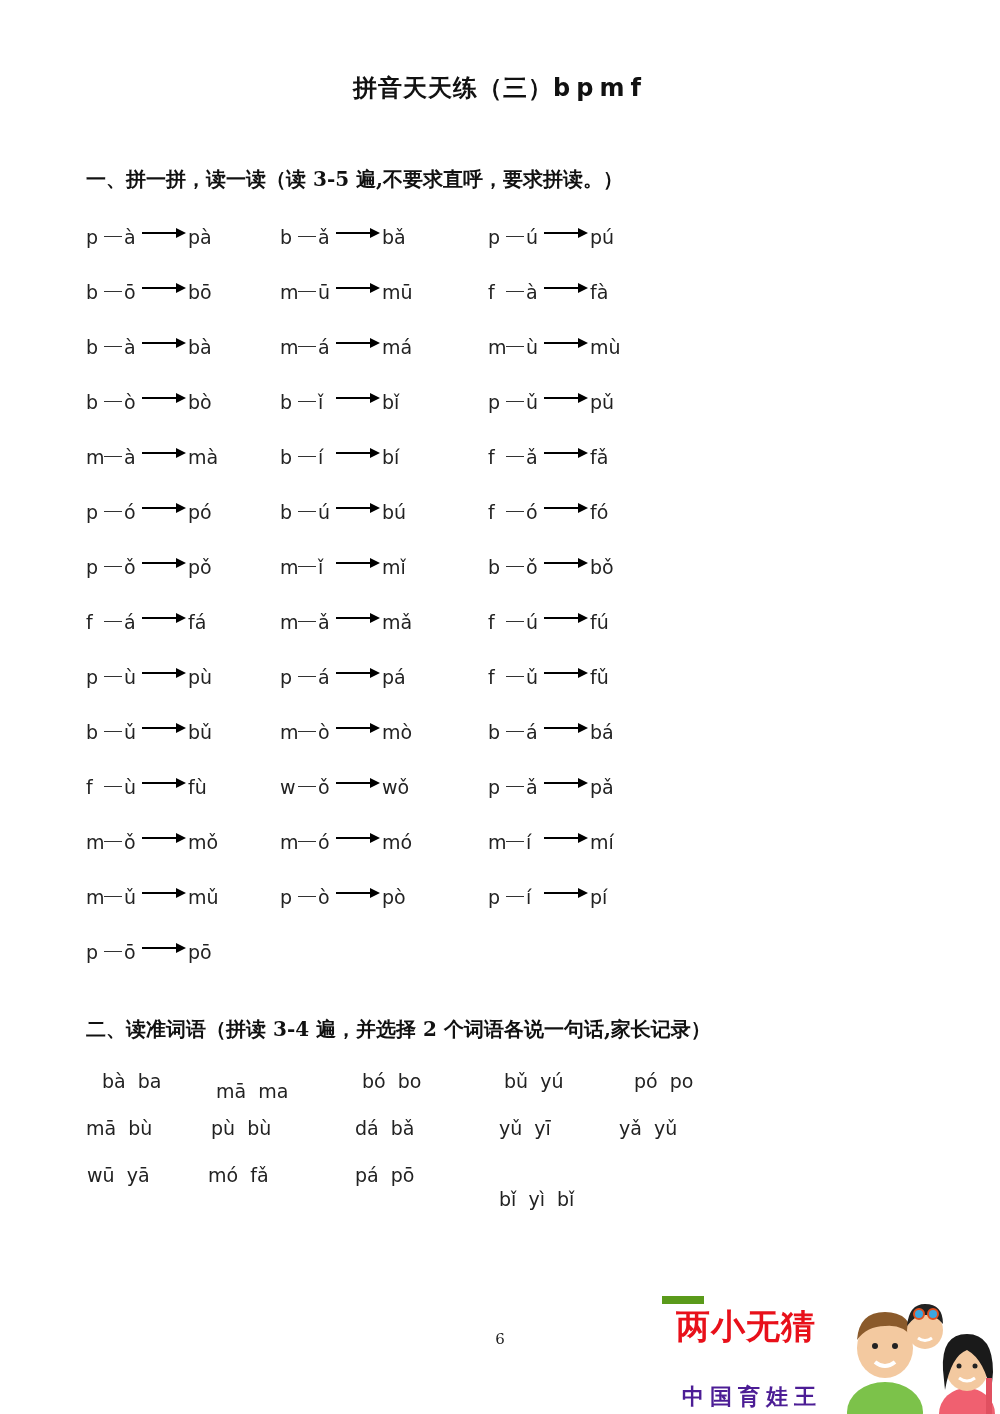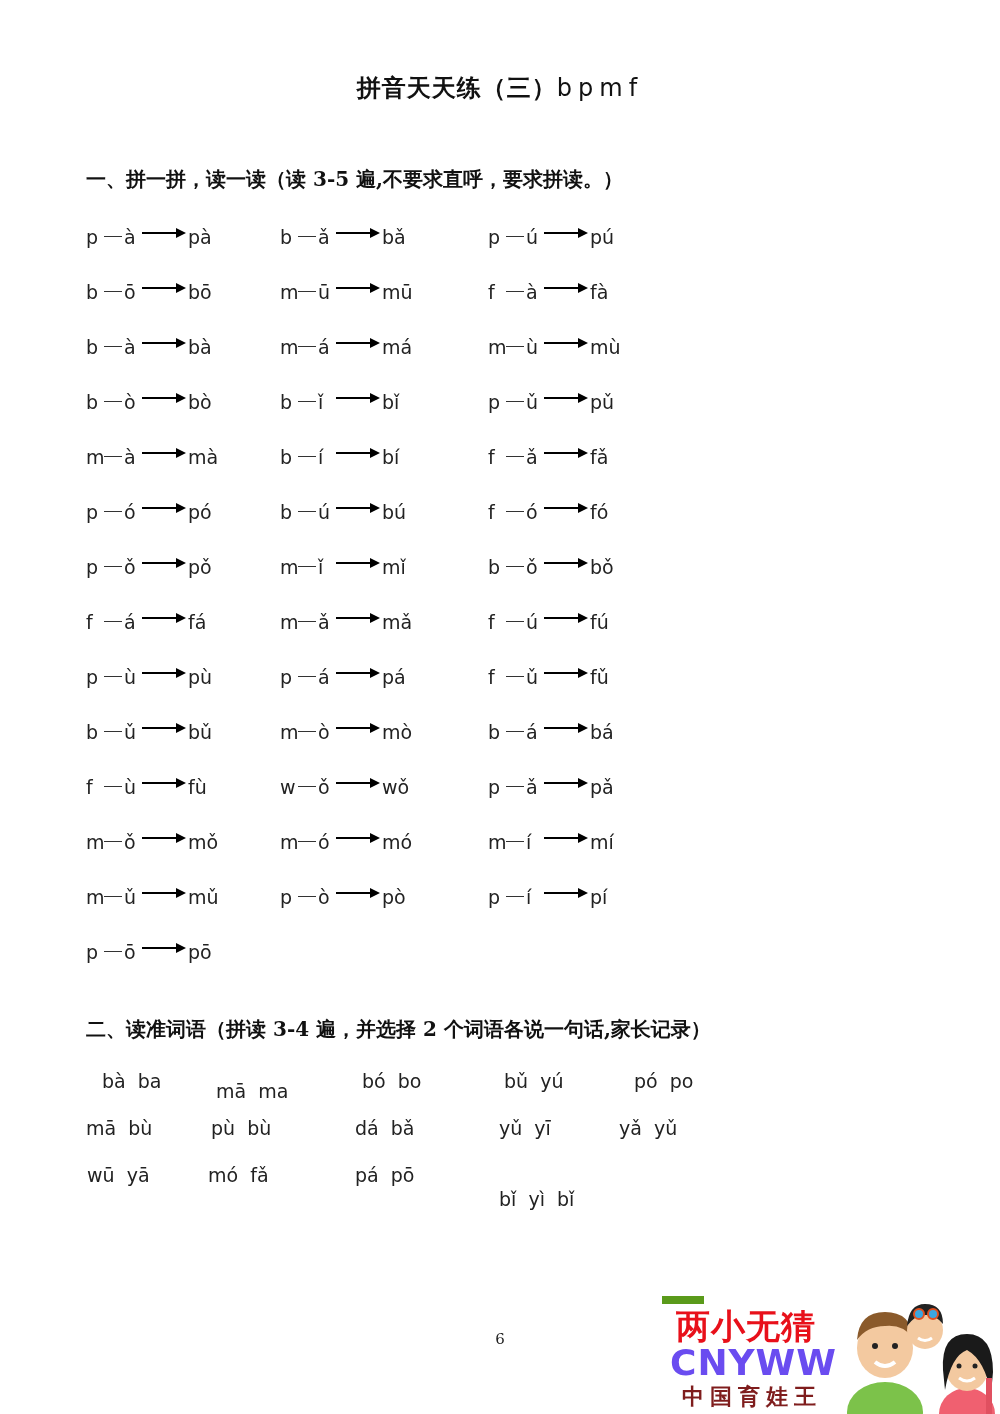--- a/index.html
+++ b/index.html
@@ -1,21 +1,21 @@
 <!DOCTYPE html>
 <html><head>
 <meta charset="utf-8">
 <style>
   html, body { margin: 0; padding: 0; background: #ffffff; }
   body { width: 1000px; height: 1414px; position: relative; overflow: hidden; color: #111; }
   .title {
     position: absolute; top: 72px; left: 0; width: 1000px; text-align: center;
     font-family: "DejaVu Serif", serif; font-size: 24px; font-weight: bold; letter-spacing: 1px;
   }
-  .title .latin { font-family: "DejaVu Sans", sans-serif; font-weight: normal; letter-spacing: 6px; margin-left: 0; }
+  .title .latin { font-family: "DejaVu Sans", sans-serif; font-weight: bold; letter-spacing: 6px; margin-left: 0; }
   .section-heading {
     position: absolute; left: 86px;
     font-family: "DejaVu Serif", serif; font-size: 20px; font-weight: bold; white-space: nowrap;
   }
   .sec1 { top: 166px; }
   .sec2 { top: 1016px; }
   .row { position: absolute; left: 0; width: 1000px; height: 30px; }
   .item {
     position: absolute; height: 30px; display: flex; align-items: center;
     font-family: "DejaVu Sans", sans-serif; font-size: 19px; color: #222;
@@ -26,21 +26,21 @@
   .item .arrow { display: inline-block; position: relative; width: 44px; height: 10px; margin: 0 2px; top: -4px; }
   .item .arrow::before { content: ""; position: absolute; left: 0; right: 8px; top: 4px; height: 2px; background: #000; }
   .item .arrow::after { content: ""; position: absolute; right: 0; top: 0; border-left: 10px solid #000; border-top: 5px solid transparent; border-bottom: 5px solid transparent; }
   .item .res { display: inline-block; }
   .words { position: absolute; font-family: "DejaVu Sans", sans-serif; font-size: 19px; color: #222; white-space: pre; }
   .page-num { position: absolute; top: 1330px; left: 0; width: 1000px; text-align: center; font-family: "DejaVu Serif", serif; font-size: 15px; color: #222; }
   .logo { position: absolute; left: 660px; top: 1290px; width: 340px; height: 124px; }
   .logo .bar { position: absolute; left: 2px; top: 6px; width: 42px; height: 8px; background: #5a9a1a; }
   .logo .cn1 { position: absolute; left: 16px; top: 14px; font-family: "DejaVu Sans", sans-serif; font-size: 34px; font-weight: bold; color: #e8101a; letter-spacing: 1px; }
   .logo .en { position: absolute; left: 10px; top: 52px; font-family: "DejaVu Sans", sans-serif; font-size: 36px; font-weight: bold; color: #6a4cf0; letter-spacing: 1px; }
-  .logo .cn2 { position: absolute; left: 22px; top: 92px; font-family: "DejaVu Sans", sans-serif; font-size: 22px; font-weight: bold; color: #7f1d1d; letter-spacing: 6px; }
+  .logo .cn2 { position: absolute; left: 22px; top: 92px; font-family: "DejaVu Sans", sans-serif; font-size: 22px; font-weight: bold; color: #4c1d95; letter-spacing: 6px; }
   .logo .people { position: absolute; left: 185px; top: 0; width: 155px; height: 124px; }
   .logo .redbar { position: absolute; right: 8px; top: 88px; width: 6px; height: 36px; background: #e05060; }
 </style>
 </head>
 <body>
 
 <div class="title">
   <span>拼音天天练（三）</span><span class="latin">bpmf</span>
 </div>
 
@@ -374,21 +374,20 @@
     <div class="words" style="left: 208px; top: 1164px;">mó  fǎ</div>
     <div class="words" style="left: 355px; top: 1164px;">pá  pō</div>
     <div class="words" style="left: 499px; top: 1164px; margin-top: 24px;">bǐ  yì  bǐ</div>
   </div>
 
 <div class="page-num">6</div>
 
 <div class="logo">
   <div class="bar"></div>
   <div class="cn1">两小无猜</div>
-  <div class="en">CNYWW</div>
   <div class="cn2">中国育娃王</div>
   <svg class="people" viewBox="0 0 155 124">
 
     <ellipse cx="40" cy="122" rx="38" ry="30" fill="#7cc24a"></ellipse>
     <ellipse cx="40" cy="58" rx="28" ry="30" fill="#f3c9a0"></ellipse>
     <path d="M12 50 Q14 22 40 22 Q66 22 68 48 Q58 34 40 36 Q22 36 12 50Z" fill="#8a5a2b"></path>
     <circle cx="30" cy="56" r="3" fill="#222"></circle>
       <circle cx="50" cy="56" r="3" fill="#222"></circle>
     <path d="M30 72 Q40 80 50 72" stroke="#fff" stroke-width="4" fill="none"></path>
 

